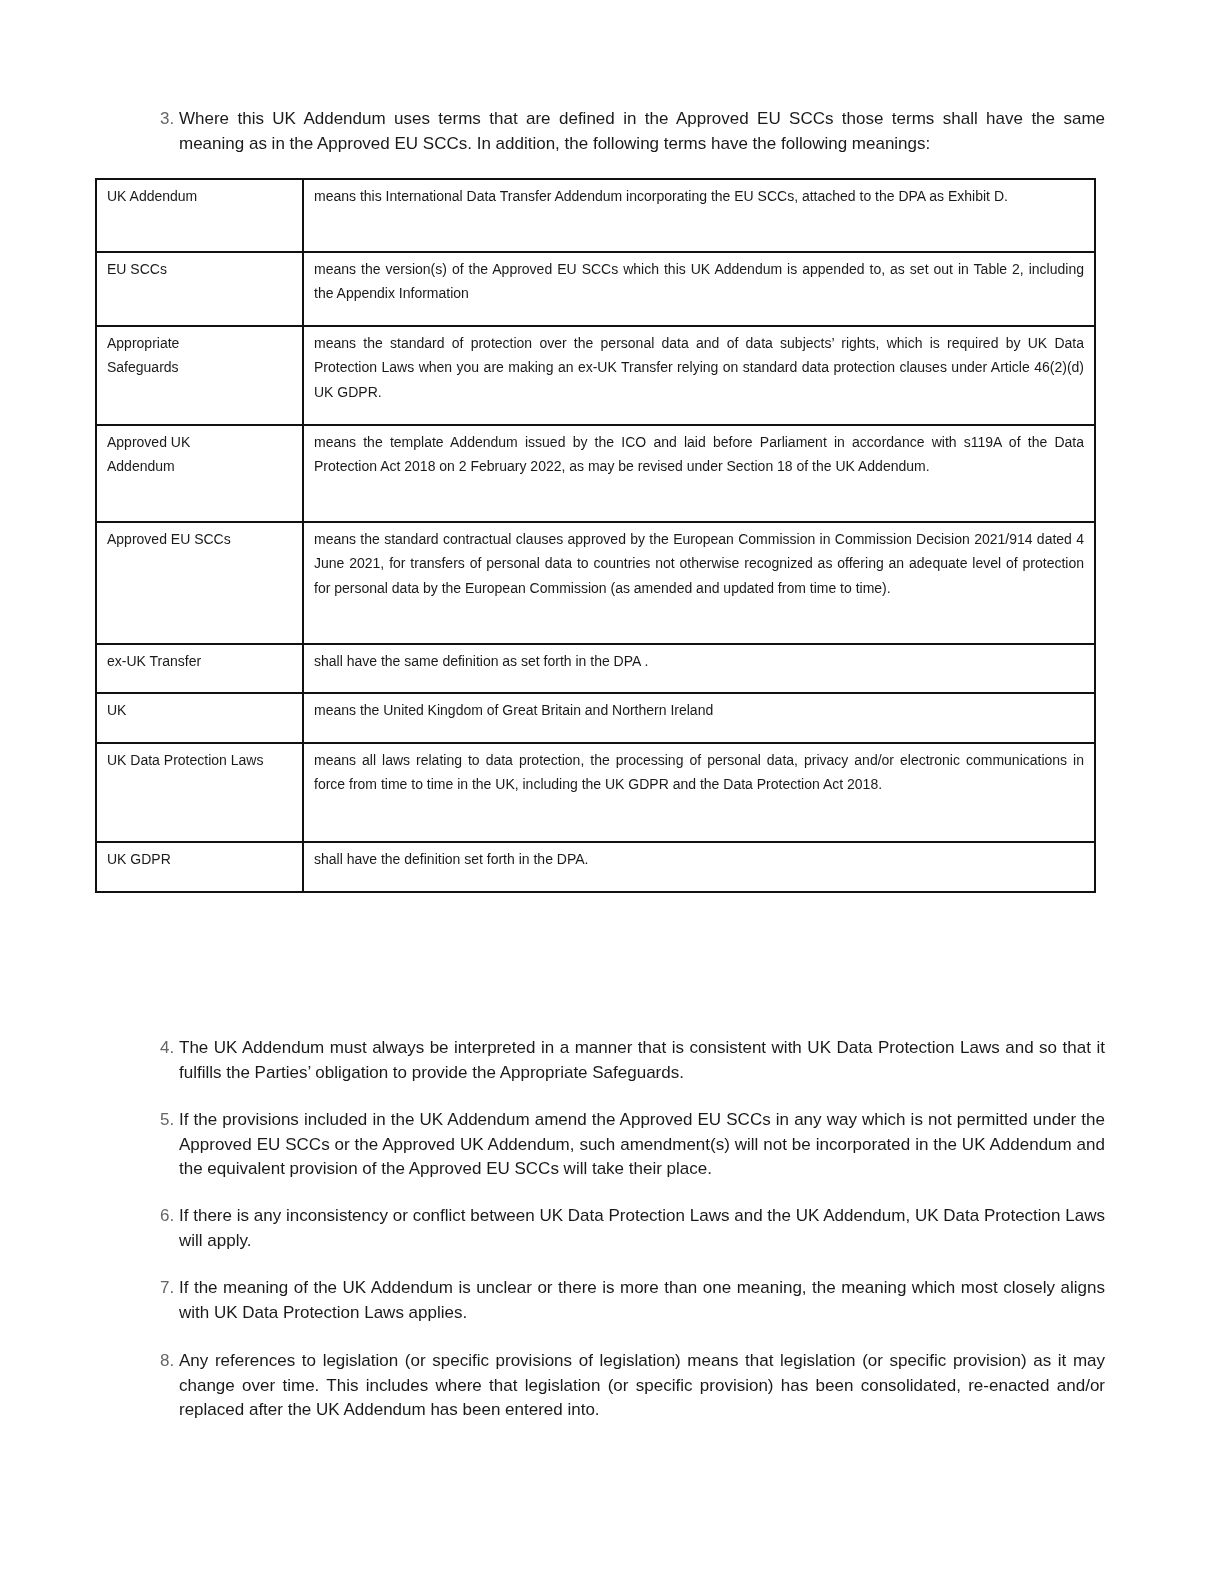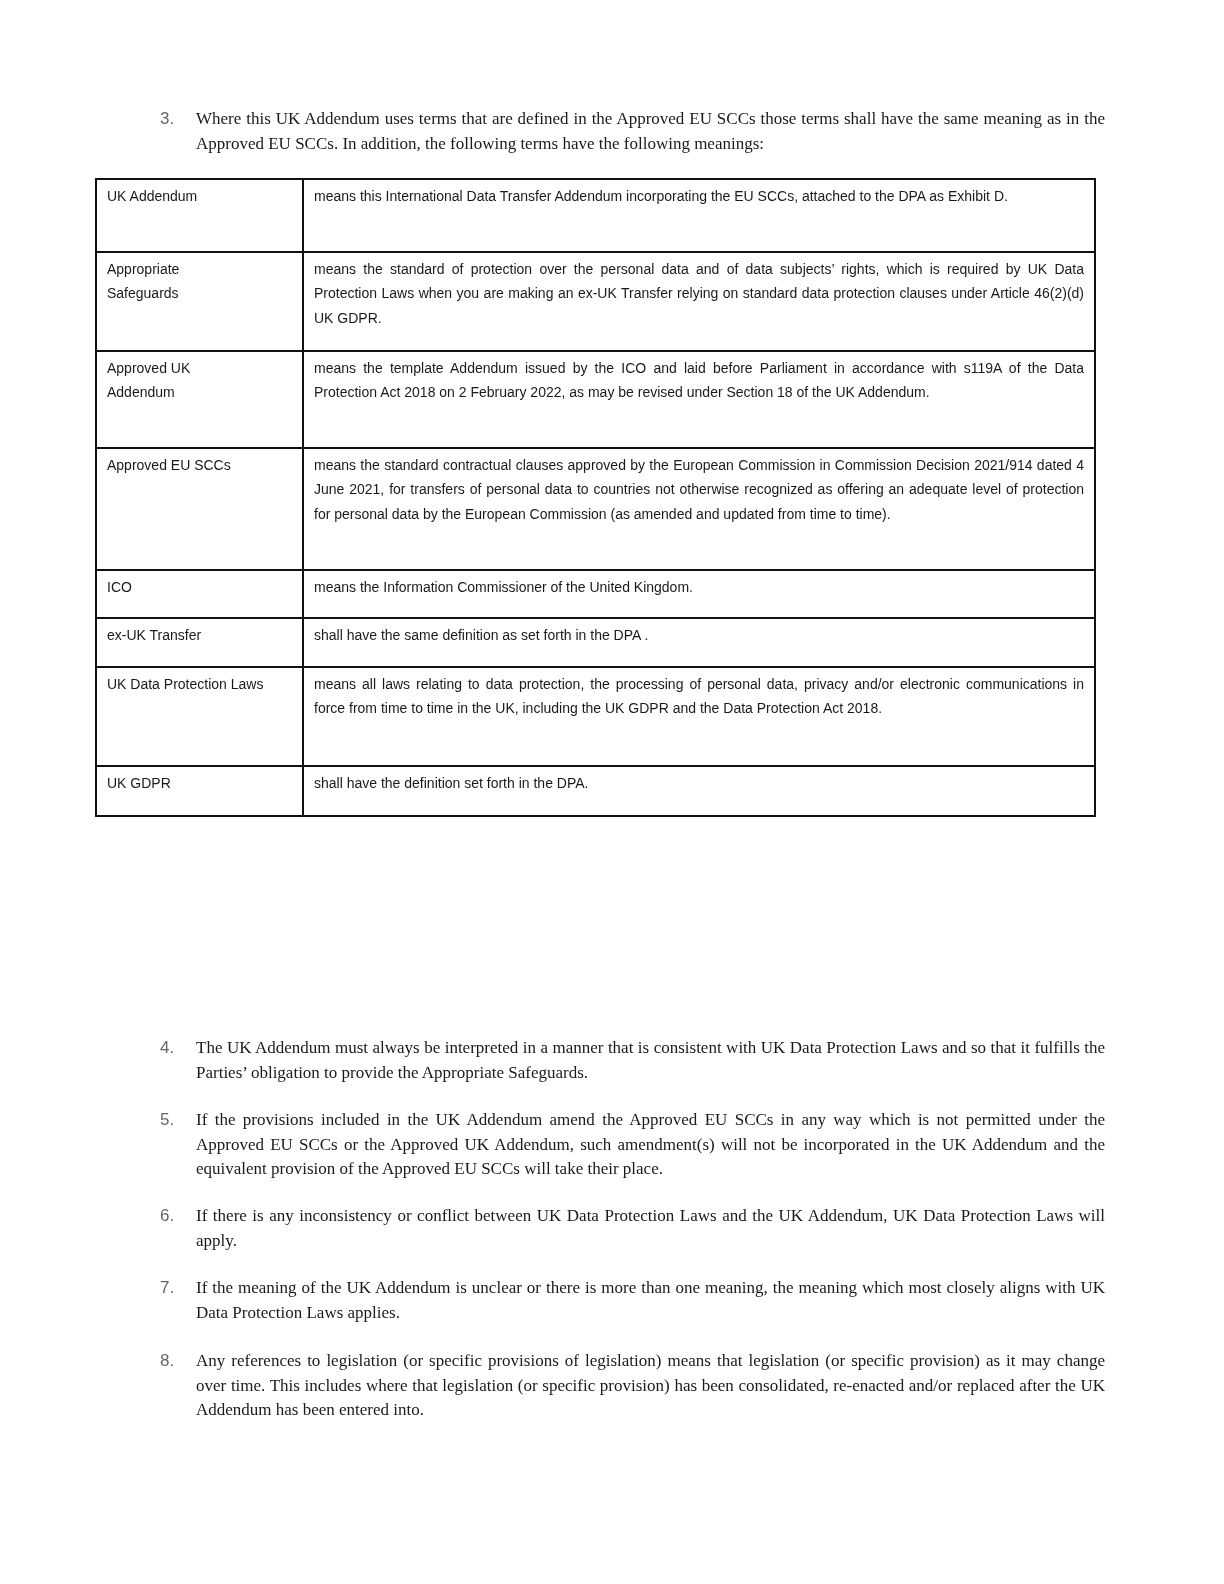--- a/index.html
+++ b/index.html
@@ -10,23 +10,22 @@
   }
   .page { position:absolute; left:0; top:0; width:1224px; height:1584px; }
   .para {
     position:absolute; left:160px; width:945px;
     font-size:17px; line-height:24.5px;
   }
   .para .num {
     position:absolute; left:0; top:0; width:30px; color:#666666;
   }
   .para .txt {
-    position:absolute; left:36px; right:0; top:0; text-align:justify;
+    position:absolute; left:19px; right:0; top:0; text-align:justify;
     text-align-last:left;
-    font-family:Liberation Serif, serif;
   }
   table.defs {
     position:absolute; left:95px; top:178px; width:1001px;
     border-collapse:collapse; table-layout:fixed;
     font-size:14px; line-height:24.3px;
   }
   table.defs td {
     border:2px solid #111111; vertical-align:top;
     padding:4px 10px 0 10px; box-sizing:border-box;
   }
@@ -43,39 +42,43 @@
     <span class="num">3.</span>
     <span class="txt">Where this UK Addendum uses terms that are defined in the Approved EU SCCs those terms shall have the same meaning as in the Approved EU SCCs. In addition, the following terms have the following meanings:</span>
   </div>
 
   <table class="defs">
     <tbody>
       <tr style="height:73px;">
         <td class="term">UK Addendum</td>
         <td class="def">means this International Data Transfer Addendum incorporating the EU SCCs, attached to the DPA as Exhibit D.</td>
       </tr>
+      <tr style="height:74px;">
+        <td class="term">EU SCCs</td>
+        <td class="def">means the version(s) of the Approved EU SCCs which this UK Addendum is appended to, as set out in Table 2, including the Appendix Information</td>
+      </tr>
       <tr style="height:99px;">
         <td class="term" style="padding-right:60px;">Appropriate Safeguards</td>
         <td class="def">means the standard of protection over the personal data and of data subjects’ rights, which is required by UK Data Protection Laws when you are making an ex-UK Transfer relying on standard data protection clauses under Article 46(2)(d) UK GDPR.</td>
       </tr>
       <tr style="height:97px;">
         <td class="term" style="padding-right:80px;border-radius:20px;">Approved UK Addendum</td>
         <td class="def">means the template Addendum issued by the ICO and laid before Parliament in accordance with s119A of the Data Protection Act 2018 on 2 February 2022, as may be revised under Section 18 of the UK Addendum.</td>
       </tr>
       <tr style="height:122px;">
         <td class="term">Approved EU SCCs</td>
         <td class="def">means the standard contractual clauses approved by the European Commission in Commission Decision 2021/914 dated 4 June 2021, for transfers of personal data to countries not otherwise recognized as offering an adequate level of protection for personal data by the European Commission (as amended and updated from time to time).</td>
       </tr>
-      <tr style="height:48px;">
-        <td class="term">ICO</td>
-        <td class="def">means the Information Commissioner of the United Kingdom.</td>
-      </tr>
       <tr style="height:49px;padding-left:20px;">
         <td class="term">ex-UK Transfer</td>
         <td class="def">shall have the same definition as set forth in the DPA .</td>
+      </tr>
+      <tr style="height:50px;">
+        <td class="term">UK</td>
+        <td class="def">means the United Kingdom of Great Britain and Northern Ireland</td>
       </tr>
       <tr style="height:99px;">
         <td class="term justify">UK Data Protection Laws</td>
         <td class="def">means all laws relating to data protection, the processing of personal data, privacy and/or electronic communications in force from time to time in the UK, including the UK GDPR and the Data Protection Act 2018.</td>
       </tr>
       <tr style="height:50px;margin-top:36px;">
         <td class="term">UK GDPR</td>
         <td class="def">shall have the definition set forth in the DPA.</td>
       </tr>
     </tbody>

